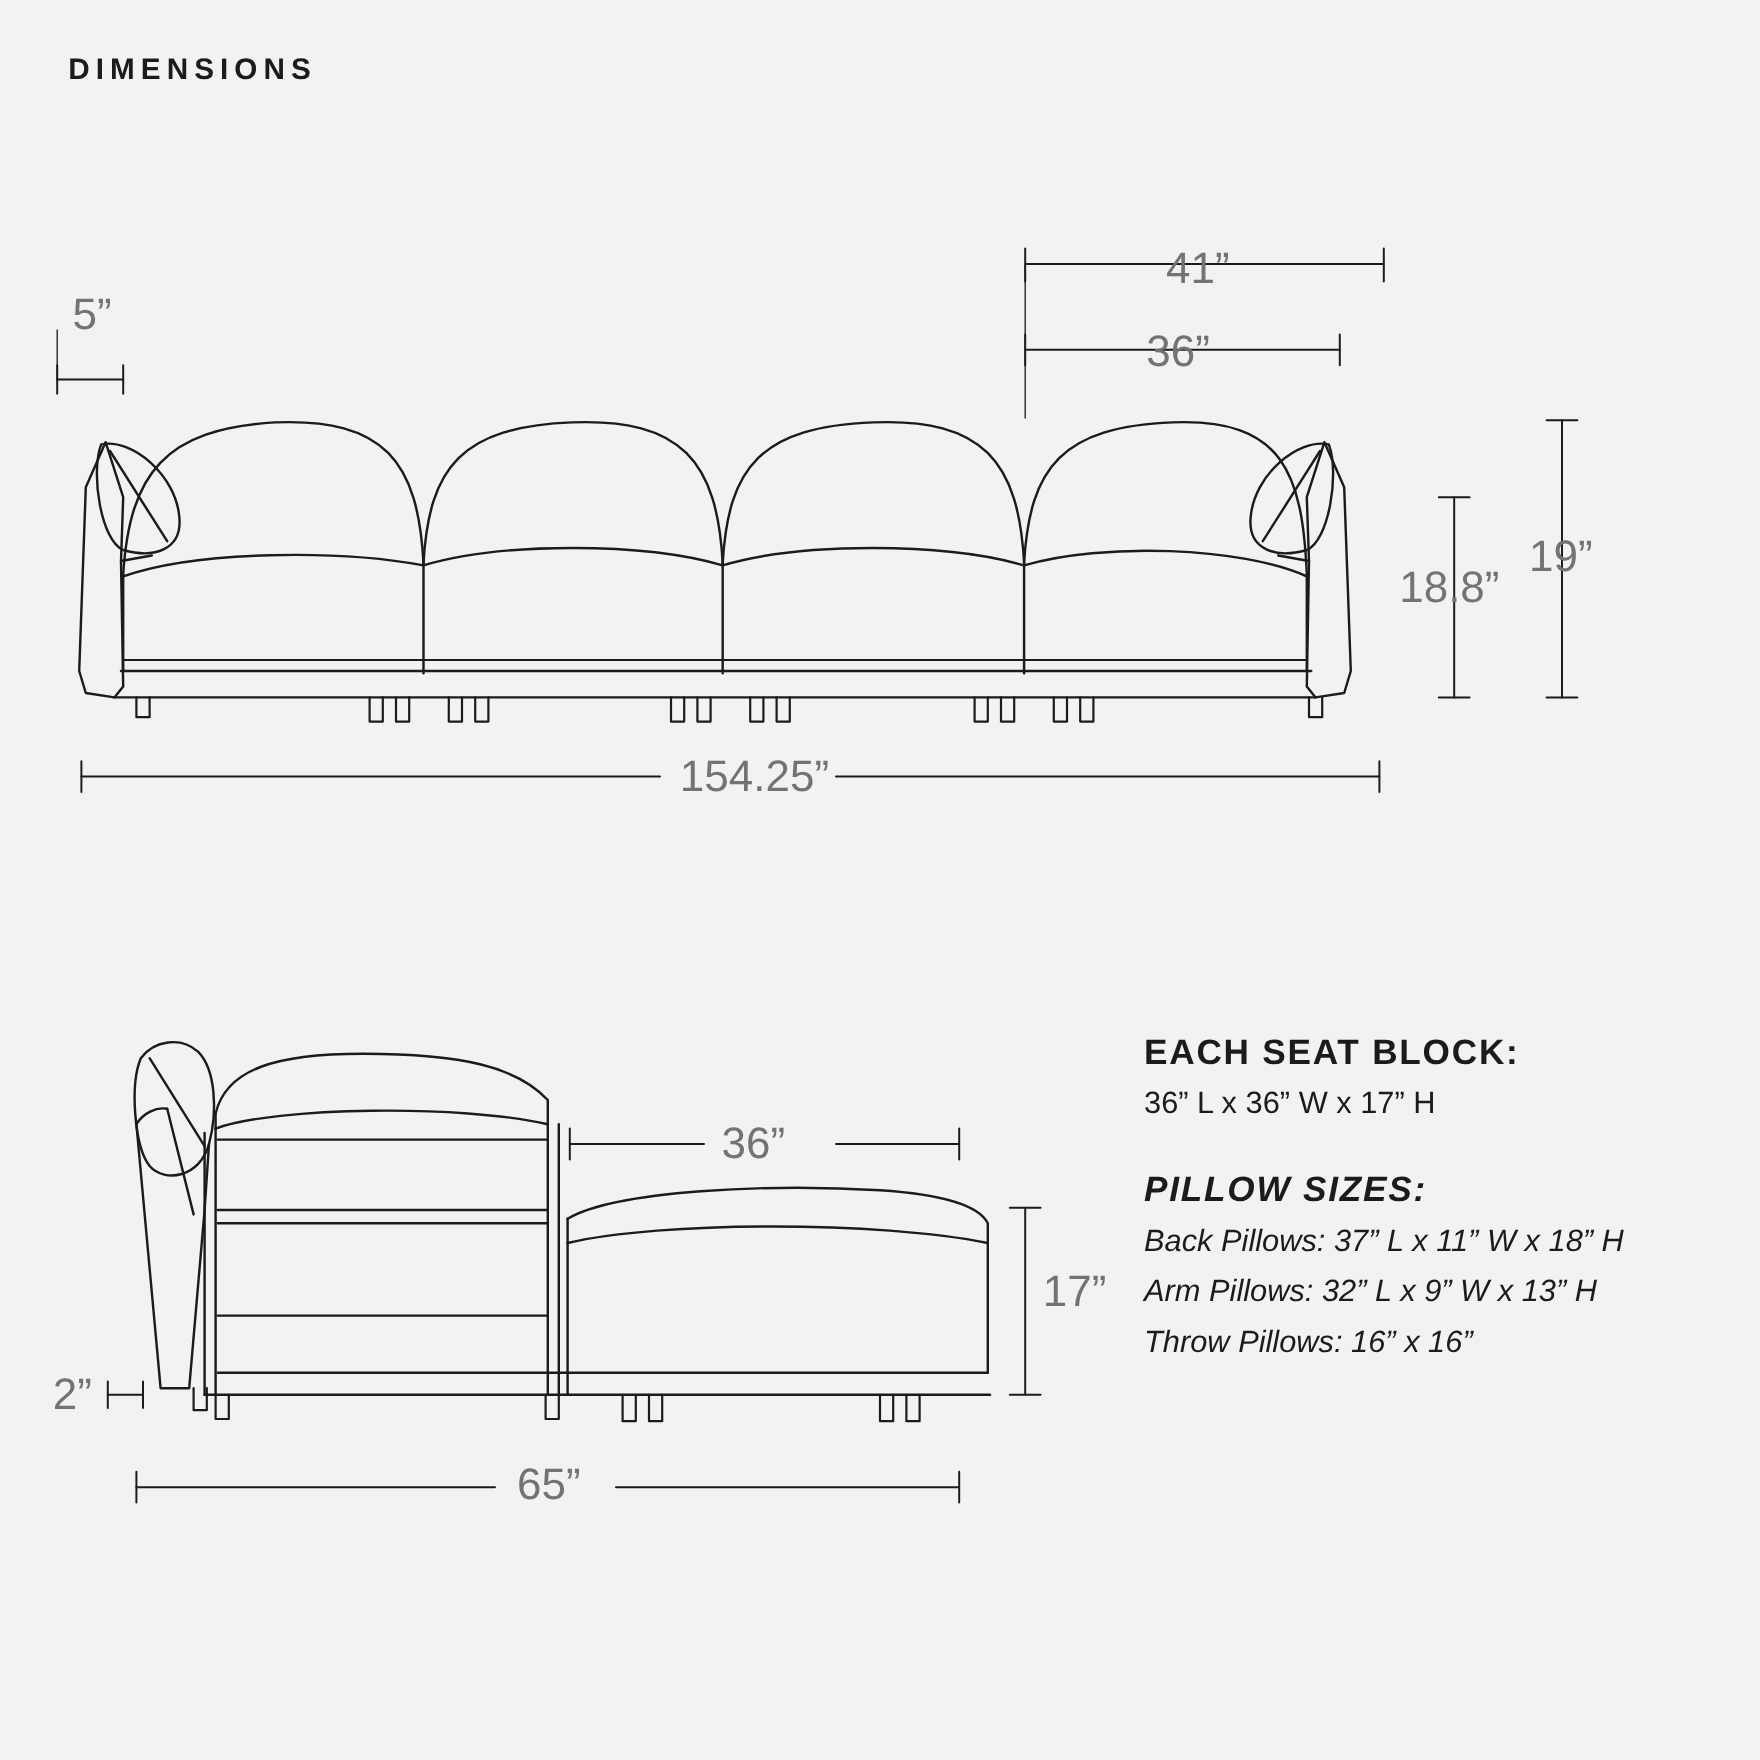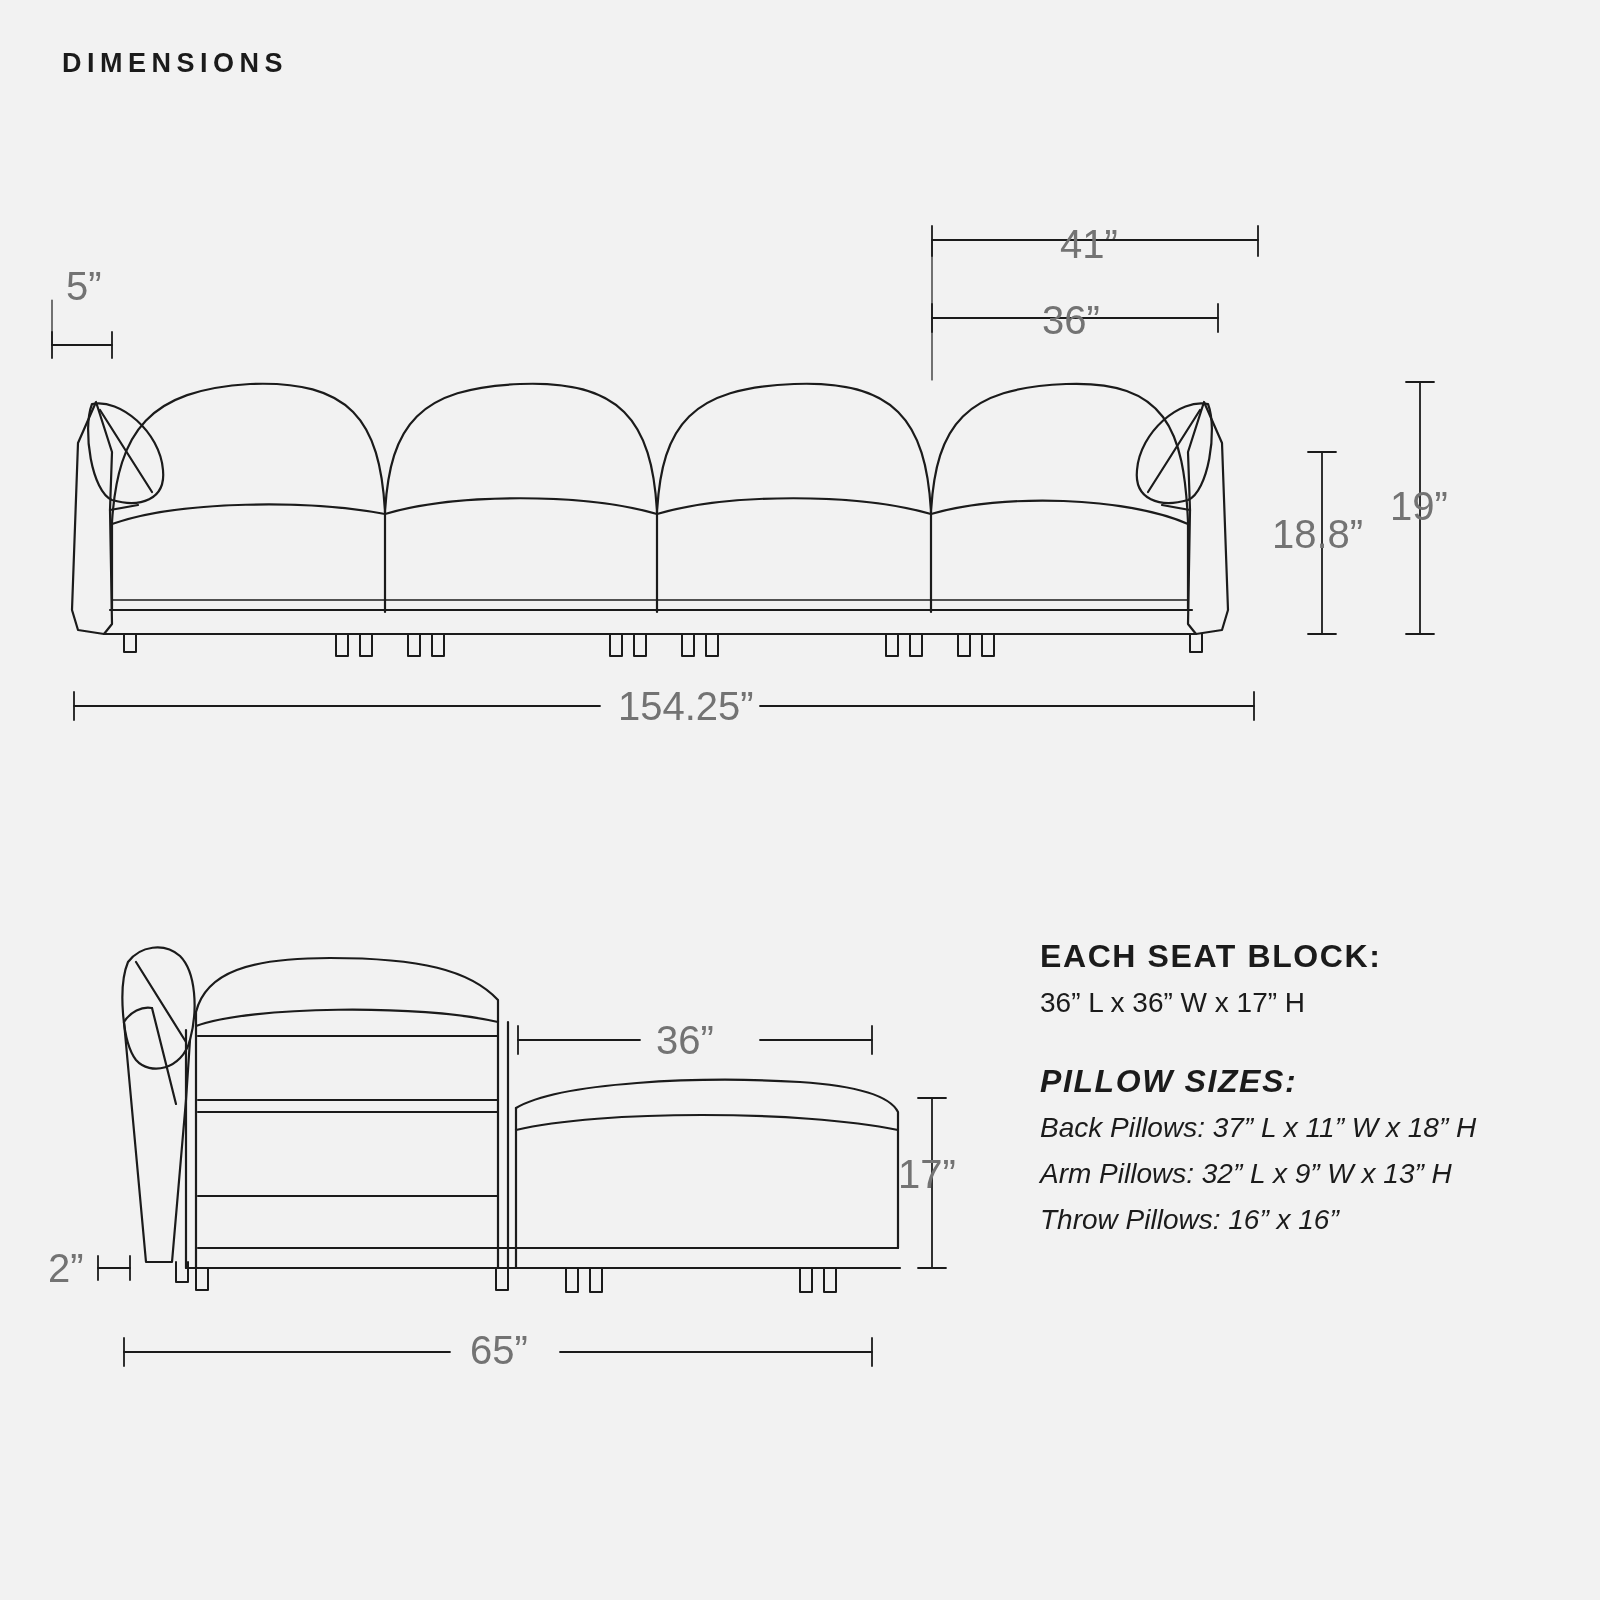--- a/index.html
+++ b/index.html
@@ -215,21 +215,21 @@
   <div class="dimtext" style="left:1042px; top:298px;">36”</div>
 
   <div class="dimtext" style="left:1272px; top:512px;">18.8”</div>
 
   <div class="dimtext" style="left:1390px; top:484px;">19”</div>
 
   <div class="dimtext" style="left:602px; top:684px;margin-left:16px;">154.25”</div>
 
   <div class="dimtext" style="left:656px; top:1018px;">36”</div>
 
-  <div class="dimtext" style="left:898px; top:1152px;">17”</div>
+  <div class="dimtext" style="left:948px; top:1152px;">17”</div>
 
   <div class="dimtext" style="left:48px; top:1246px;">2”</div>
 
   <div class="dimtext" style="left:470px; top:1328px;">65”</div>
 
   <div class="specs">
 
     <div class="spec-group">
       <div class="spec-head">EACH SEAT BLOCK:</div>
       <div class="spec-line">36” L x 36” W x 17” H</div>

